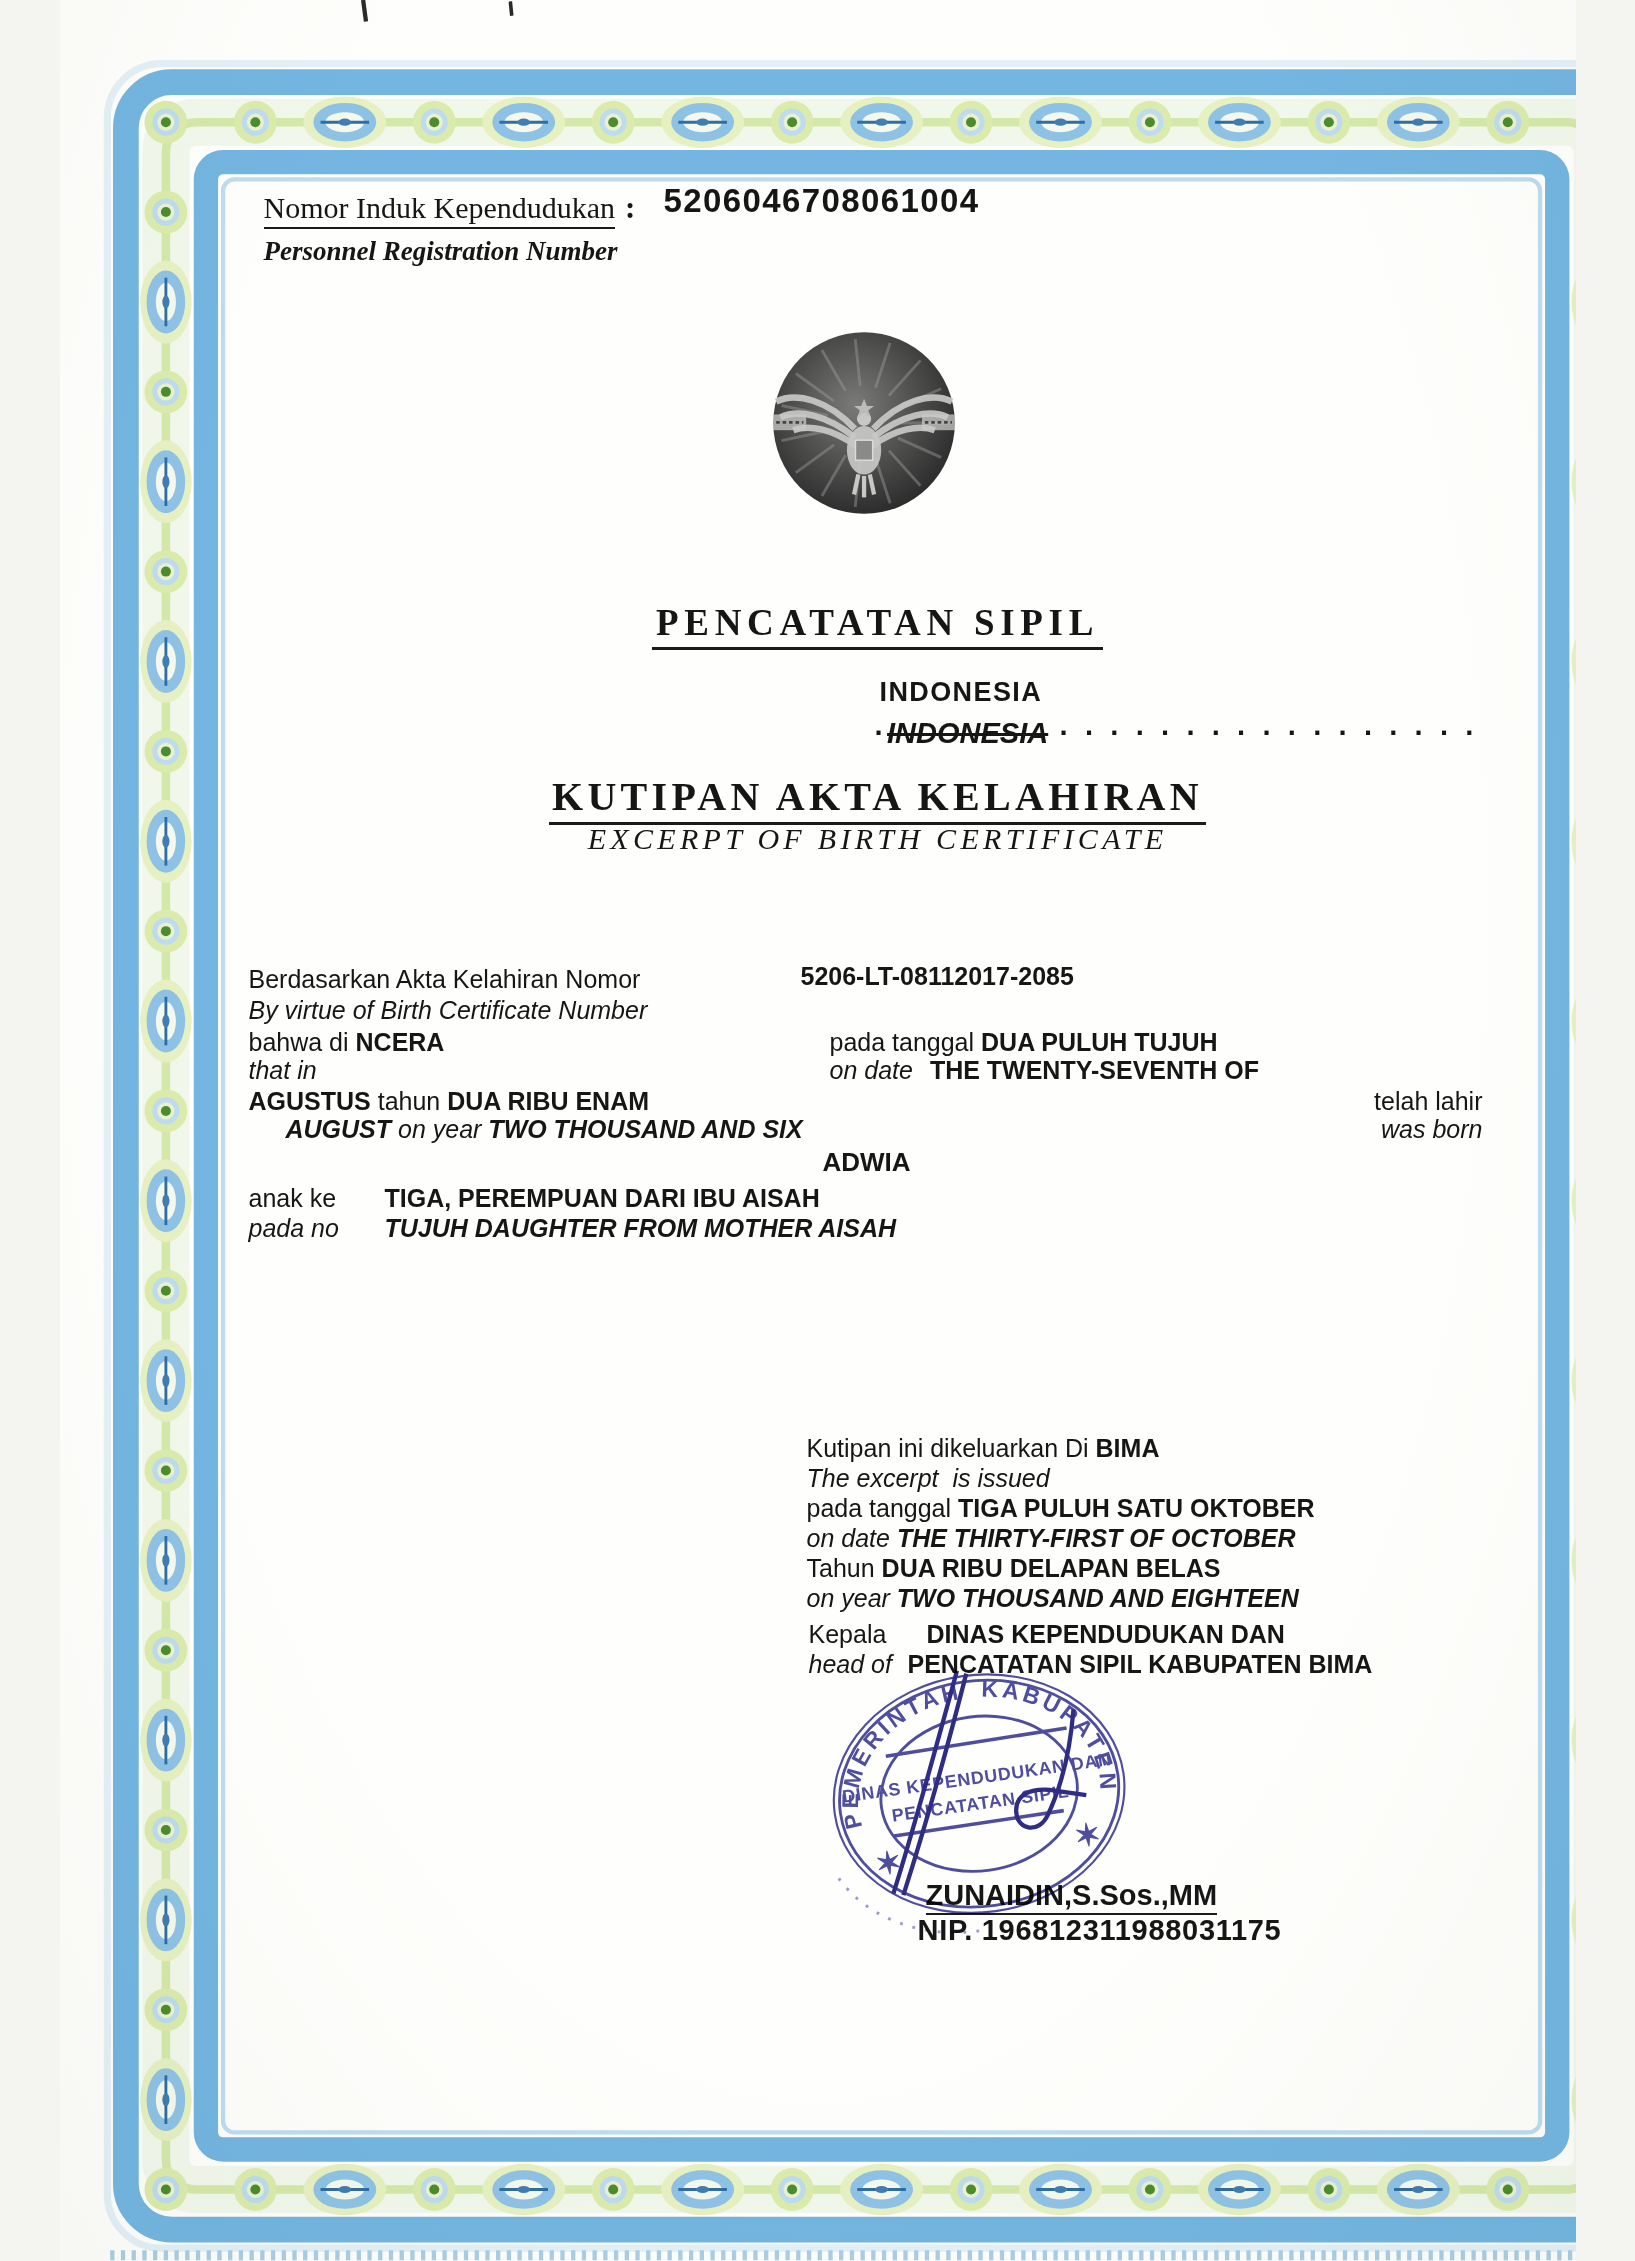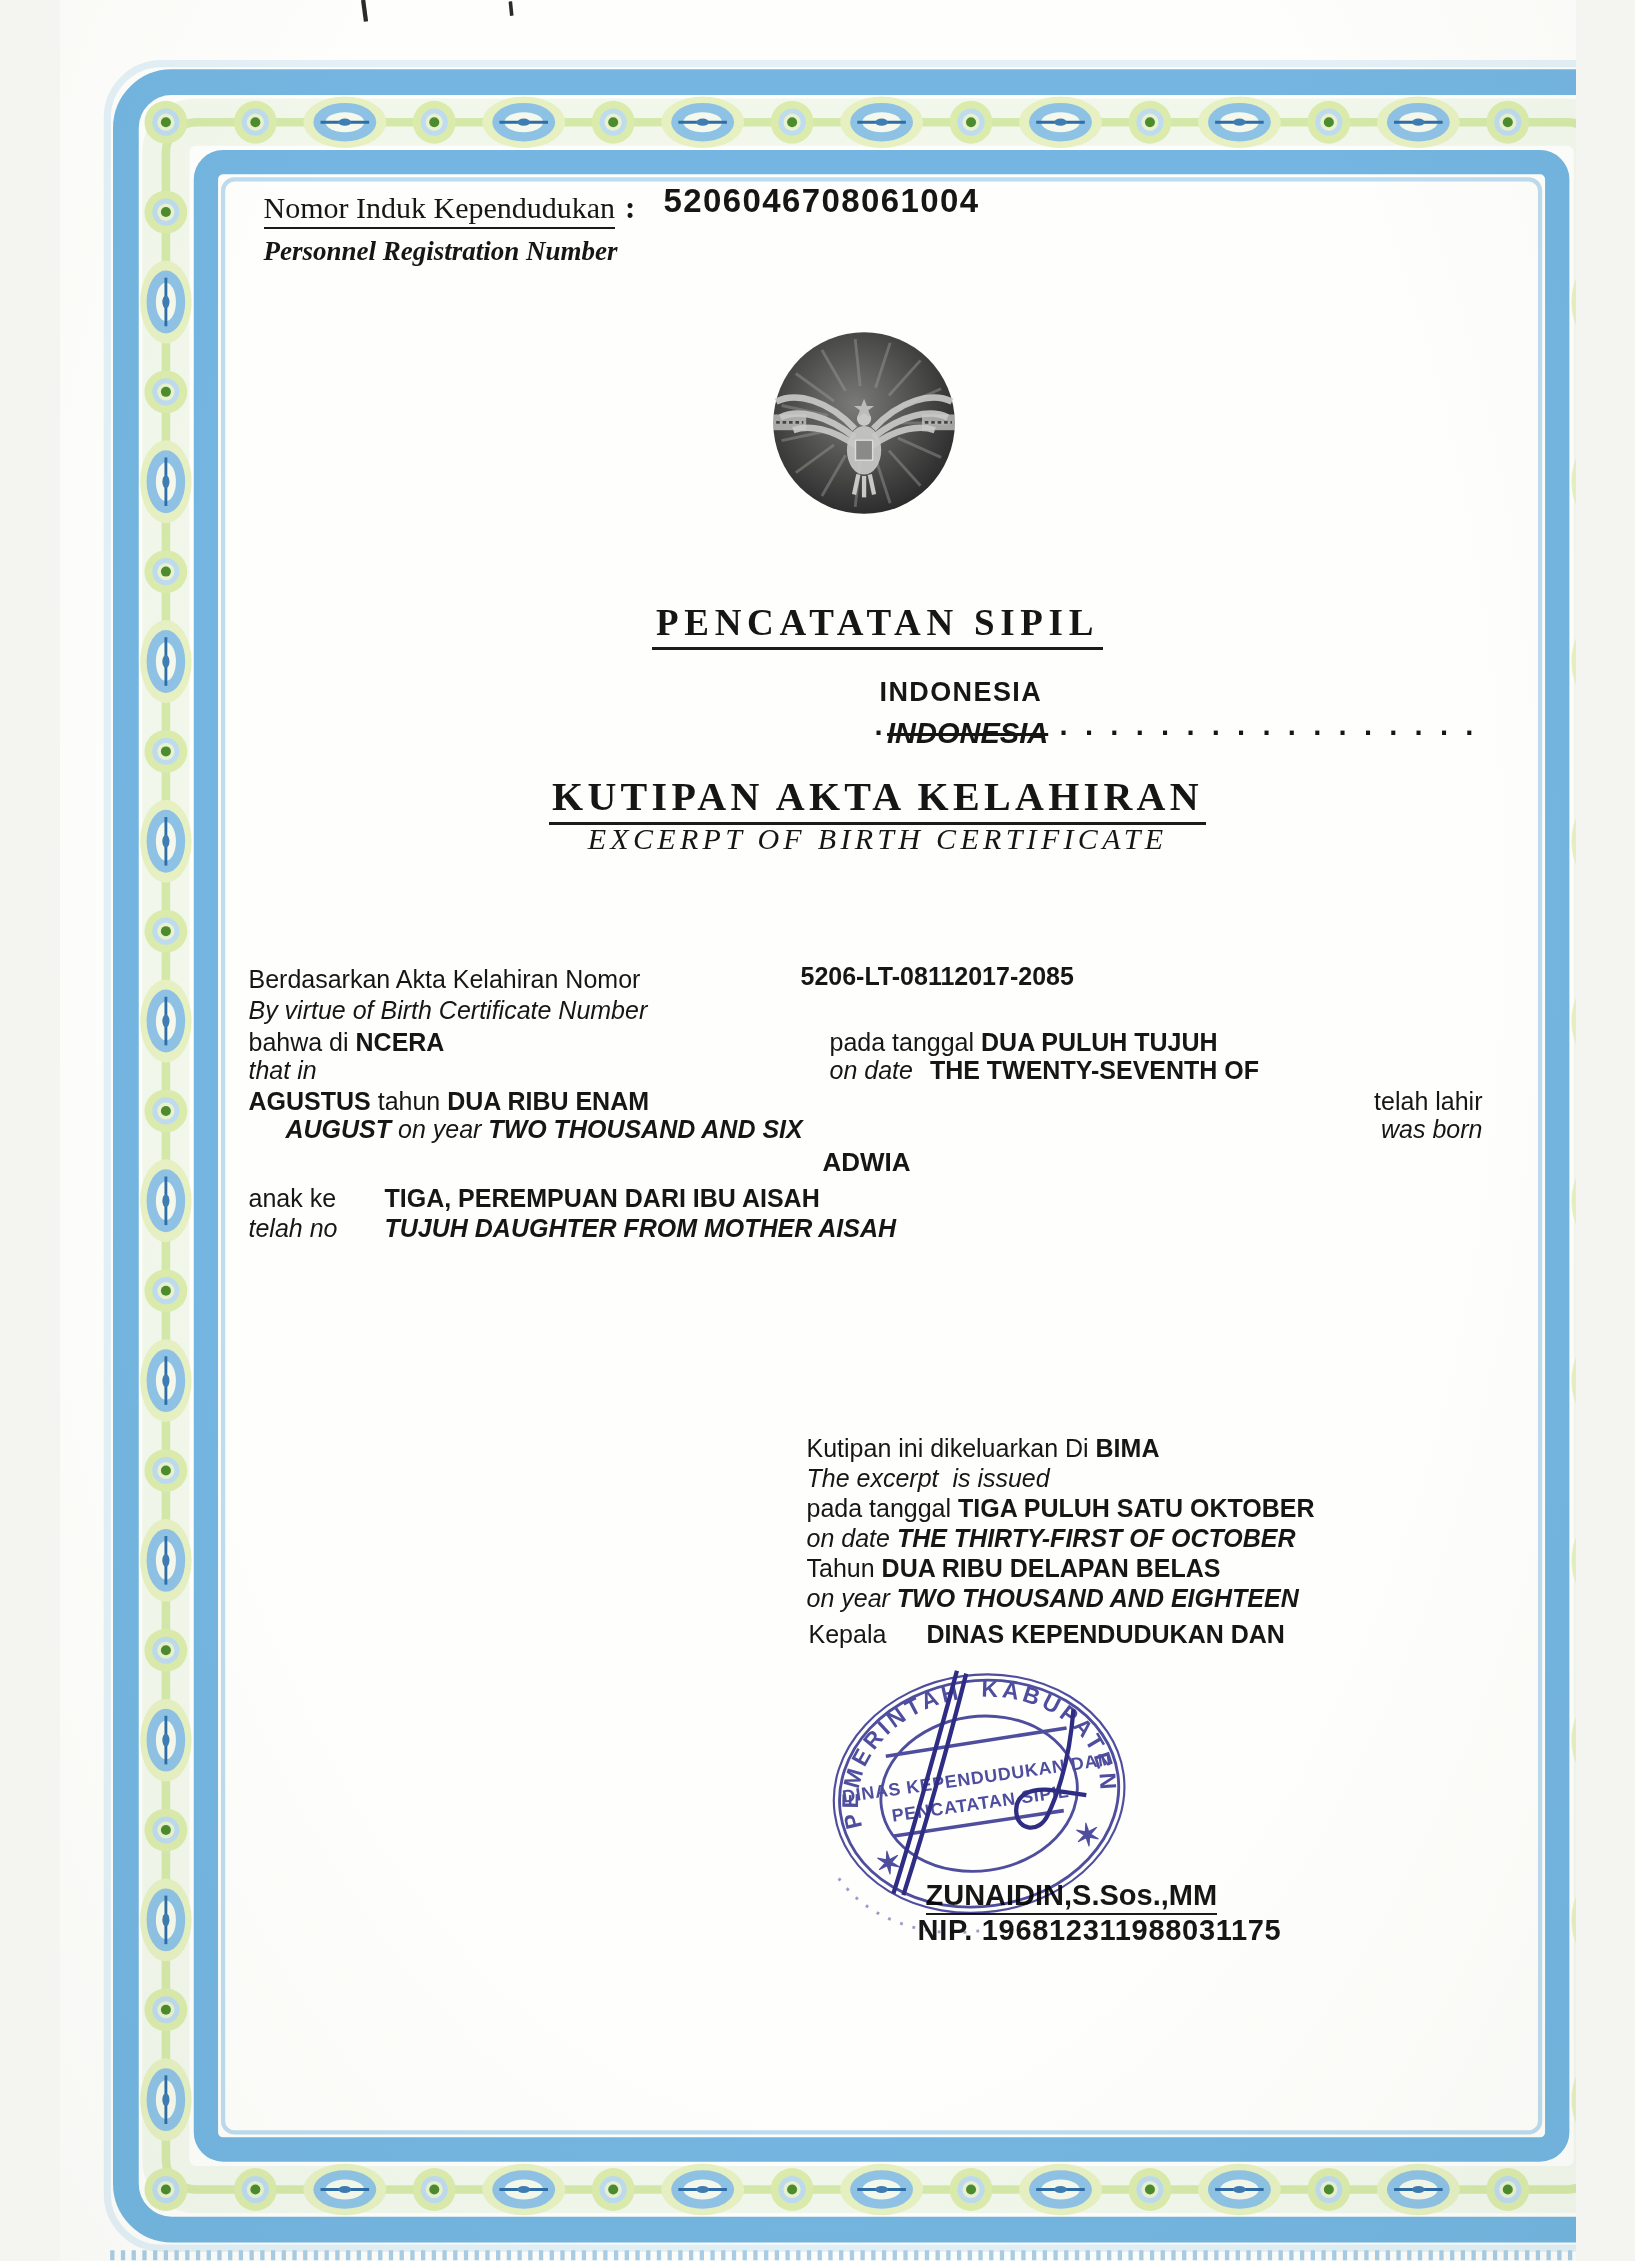--- a/index.html
+++ b/index.html
@@ -104,21 +104,21 @@
     <span class="bi">TWO THOUSAND AND SIX</span>
   </div>
   <div class="txt body-text i right-col" style="left:1251px;top:1116px;width:172px;">was born</div>
 
   <div class="txt child-name" style="left:763px;top:1149px;">ADWIA</div>
 
   <div class="txt body-text" style="left:189px;top:1185px;">
     <span class="lbl-w">anak ke</span><span class="b">TIGA, PEREMPUAN DARI IBU AISAH</span>
   </div>
   <div class="txt body-text" style="left:189px;top:1215px;">
-    <span class="lbl-w i">telah no</span><span class="bi">TUJUH DAUGHTER FROM MOTHER AISAH</span>
+    <span class="lbl-w i">pada no</span><span class="bi">TUJUH DAUGHTER FROM MOTHER AISAH</span>
   </div>
 
   <div class="txt body-text" style="left:747px;top:1435px;">
     <span>Kutipan ini dikeluarkan Di</span>
     <span class="b">BIMA</span>
   </div>
   <div class="txt body-text i pre" style="left:747px;top:1465px;">The excerpt  is issued</div>
   <div class="txt body-text" style="left:747px;top:1495px;">
     <span>pada tanggal</span>
     <span class="b">TIGA PULUH SATU OKTOBER</span>
@@ -130,20 +130,23 @@
   <div class="txt body-text" style="left:747px;top:1555px;">
     <span>Tahun</span>
     <span class="b">DUA RIBU DELAPAN BELAS</span>
   </div>
   <div class="txt body-text" style="left:747px;top:1585px;">
     <span class="i">on year</span>
     <span class="bi">TWO THOUSAND AND EIGHTEEN</span>
   </div>
   <div class="txt body-text" style="left:749px;top:1621px;">
     <span class="kepala-w">Kepala</span><span class="b">DINAS KEPENDUDUKAN DAN</span>
+  </div>
+  <div class="txt body-text" style="left:749px;top:1651px;">
+    <span class="headof-w i">head of</span><span class="b">PENCATATAN SIPIL KABUPATEN BIMA</span>
   </div>
 
   <div class="txt" style="left:866px;top:1880px;">
     <span class="signer-name">ZUNAIDIN,S.Sos.,MM</span>
   </div>
   <div class="txt signer-nip" style="left:858px;top:1915px;">NIP. 196812311988031175</div>
 
   <svg class="decor" width="1636" height="2261" viewBox="0 0 2289 3164">
     <defs>
       <radialGradient id="sealGrad" cx="45%" cy="40%" r="65%">

